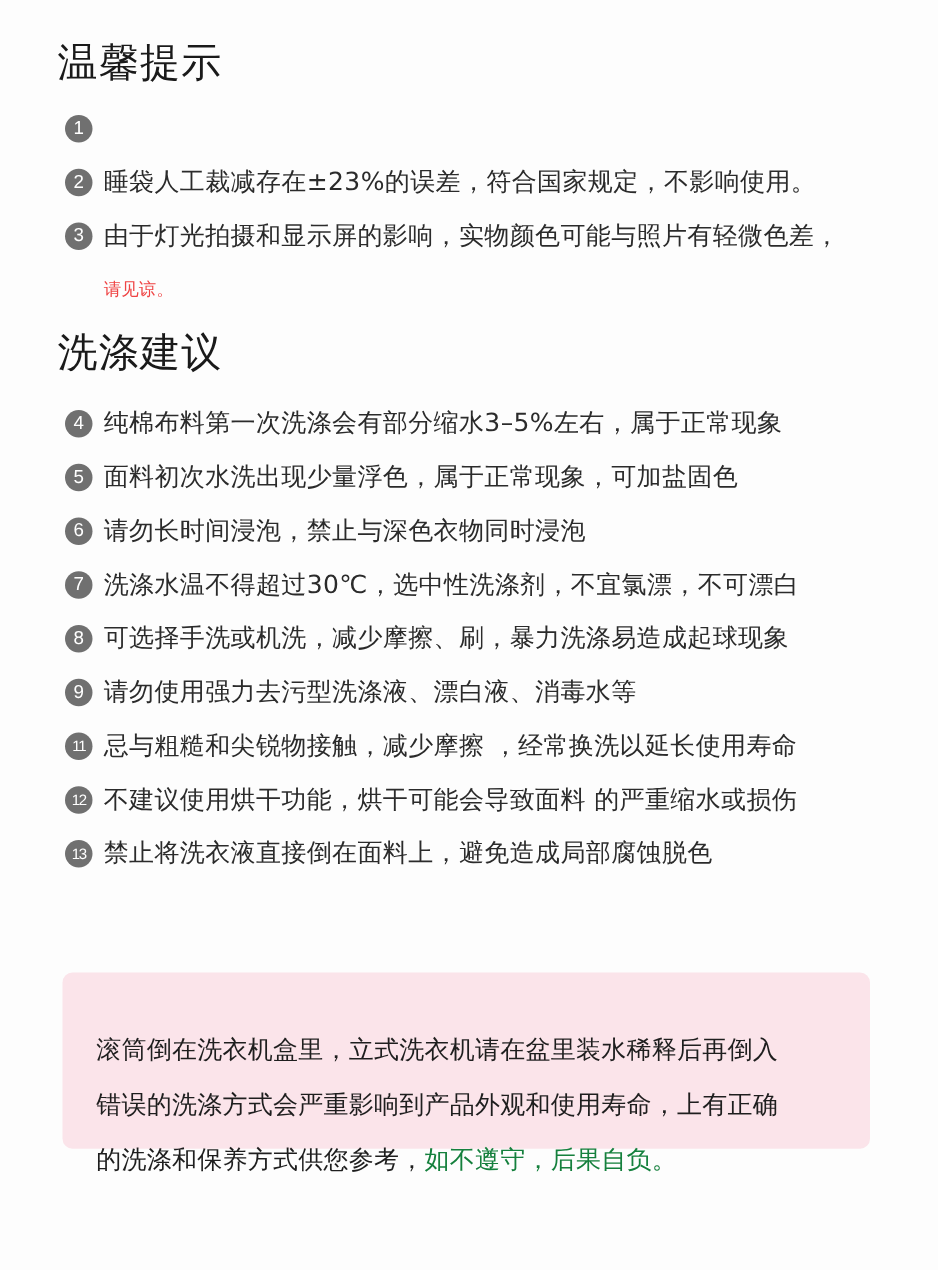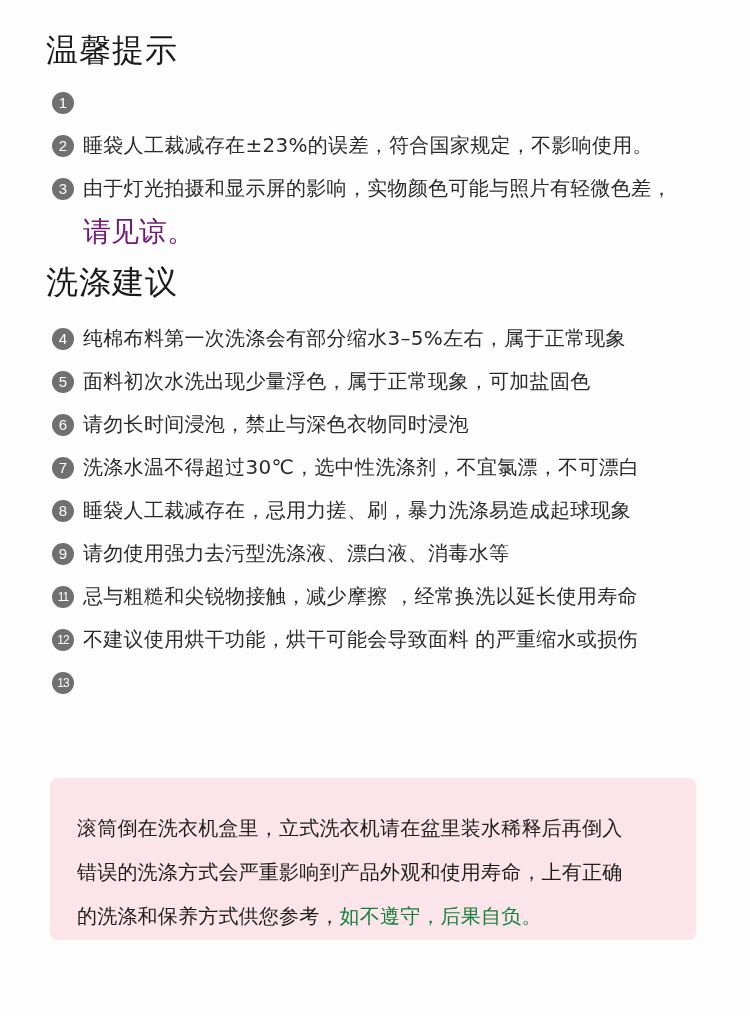--- a/index.html
+++ b/index.html
@@ -56,32 +56,32 @@
       font-size: 20px;
       color: #2b2b2b;
       letter-spacing: 0.3px;
     }
     .item-cont {
       position: relative;
       height: 43px;
       display: flex;
       align-items: center;
       padding-left: 31px;
-      font-size: 28px;
-      color: #701a75;
+      font-size: 14px;
+      color: #ef4444;
     }
     .notice-box {
       position: absolute;
       left: 50px;
       top: 778px;
       width: 646px;
-      height: 162px;
+      height: 141px;
       background: #fbe4ea;
       border-radius: 8px;
-      padding: 28px 20px 0 27px;
+      padding: 39px 20px 0 27px;
     }
     .notice-line {
       font-size: 20px;
       line-height: 44px;
       color: #1e1e1e;
       white-space: nowrap;
       letter-spacing: 0.2px;
     }
     .notice-red {
       color: #15803d;
@@ -121,36 +121,37 @@
   <div class="item">
     <span class="badge">6</span>
     <span class="item-text">请勿长时间浸泡，禁止与深色衣物同时浸泡</span>
   </div>
   <div class="item">
     <span class="badge">7</span>
     <span class="item-text">洗涤水温不得超过30℃，选中性洗涤剂，不宜氯漂，不可漂白</span>
   </div>
   <div class="item">
     <span class="badge">8</span>
-    <span class="item-text">睡袋人工裁减存在，忌用力搓、刷，暴力洗涤易造成起球现象</span>
+    <span class="item-text">可选择手洗或机洗，减少摩擦、刷，暴力洗涤易造成起球现象</span>
   </div>
   <div class="item">
     <span class="badge">9</span>
     <span class="item-text">请勿使用强力去污型洗涤液、漂白液、消毒水等</span>
   </div>
   <div class="item">
     <span class="badge two-digit">11</span>
     <span class="item-text">忌与粗糙和尖锐物接触，减少摩擦 ，经常换洗以延长使用寿命</span>
   </div>
   <div class="item">
     <span class="badge two-digit">12</span>
     <span class="item-text">不建议使用烘干功能，烘干可能会导致面料 的严重缩水或损伤</span>
   </div>
   <div class="item">
     <span class="badge two-digit">13</span>
+    <span class="item-text">禁止将洗衣液直接倒在面料上，避免造成局部腐蚀脱色</span>
   </div>
 </div>
 
 <div class="notice-box">
   <div class="notice-line">滚筒倒在洗衣机盒里，立式洗衣机请在盆里装水稀释后再倒入</div>
   <div class="notice-line">错误的洗涤方式会严重影响到产品外观和使用寿命，上有正确</div>
   <div class="notice-line">
     <span>的洗涤和保养方式供您参考，</span><span class="notice-red">如不遵守，后果自负。</span>
   </div>
 </div>

